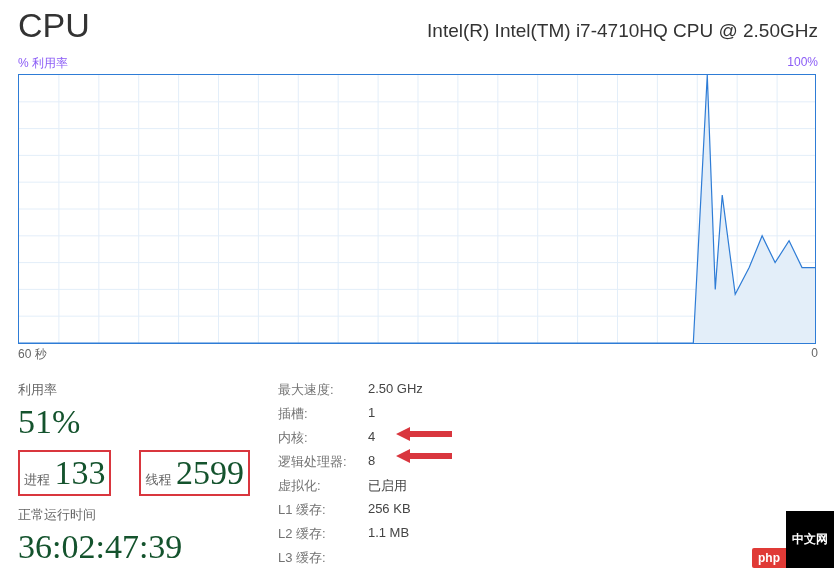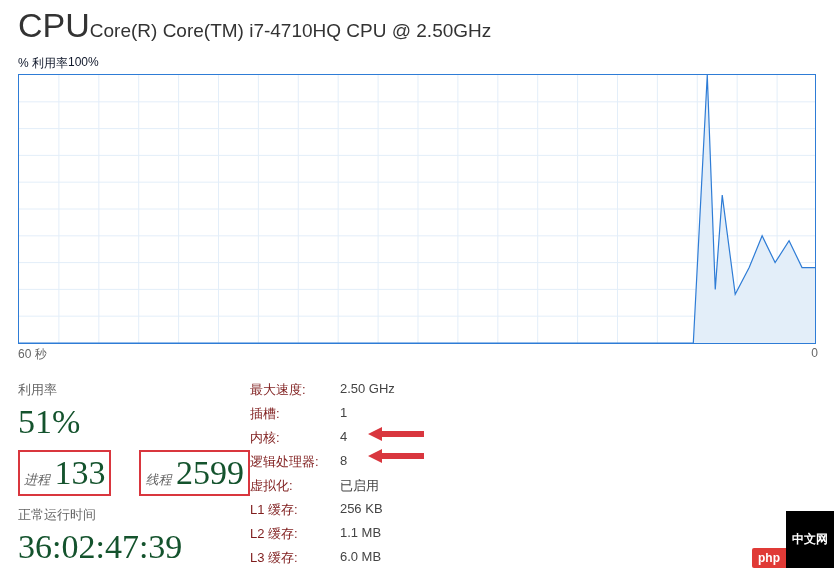--- a/index.html
+++ b/index.html
@@ -6,38 +6,39 @@
   body {
     font-family: "Segoe UI", "Microsoft YaHei", Arial, sans-serif;
     background: #fff;
     width: 836px;
     height: 574px;
     position: relative;
     color: #333;
   }
   .header {
     display: flex;
-    justify-content: flex-start;
+    justify-content: space-between;
     align-items: baseline;
     padding: 6px 18px 0 18px;
   }
   .title {
     font-size: 34px;
     font-weight: 400;
     color: #333;
   }
   .cpu-name {
     font-size: 19px;
     color: #333;
   }
   .chart-header {
     display: flex;
+    justify-content: space-between;
     padding: 10px 18px 2px 18px;
     font-size: 12px;
-    color: #0f172a;
+    color: #8b5cf6;
   }
   .chart-container {
     margin: 0 18px;
     position: relative;
   }
   .chart {
     display: block;
     width: 798px;
     height: 270px;
     border: 1px solid #2e7cd6;
@@ -45,20 +46,21 @@
   .chart-footer {
     display: flex;
     justify-content: space-between;
     padding: 2px 18px 0 18px;
     font-size: 12px;
     color: #666;
   }
   .stats {
     display: flex;
     padding: 18px 22px 0 18px;
+    gap: 28px;
     align-items: flex-start;
   }
   .left-col {
     display: flex;
     flex-direction: column;
     gap: 10px;
   }
   .big-row {
     display: flex;
     gap: 28px;
@@ -77,30 +79,30 @@
     font-weight: 400;
     color: #14532d;
     line-height: 1.1;
     font-family: Liberation Serif, serif;
   }
   .highlight {
     border: 2px solid #d9363e;
     padding: 2px 4px;
     display: inline-block;
   }
-  .highlight .stat-label { margin-bottom: 4px; font-style: italic; }
+  .highlight .stat-label { margin-bottom: 4px; }
   .right-col {
     display: grid;
     grid-template-columns: 90px 120px;
     row-gap: 6px;
     font-size: 13px;
     color: #666;
     position: relative;
   }
-  .rc-label { color: #7f1d1d; }
+  .rc-label { color: #737373; }
   .rc-value { color: #444; }
   .arrow {
     position: absolute;
     width: 56px;
     height: 14px;
   }
   .arrow svg { display:block; }
   .watermark {
     position: absolute;
     right: 2px;
@@ -121,21 +123,21 @@
     background: #000;
     color: #fff;
     padding: 20px 6px;
   }
 </style>
 </head>
 <body>
 
 <div class="header">
   <div class="title">CPU</div>
-  <div class="cpu-name">Core(R) Core(TM) i7-4710HQ CPU @ 2.50GHz</div>
+  <div class="cpu-name">Intel(R) Intel(TM) i7-4710HQ CPU @ 2.50GHz</div>
 </div>
 
 <div class="chart-header">
   <span>% 利用率</span>
   <span>100%</span>
 </div>
 
 <div class="chart-container">
   <svg class="chart" viewBox="0 0 798 270" preserveAspectRatio="none">
 
@@ -213,21 +215,20 @@
     <span class="rc-value">4</span>
     <span class="rc-label">逻辑处理器:</span>
     <span class="rc-value">8</span>
     <span class="rc-label">虚拟化:</span>
     <span class="rc-value">已启用</span>
     <span class="rc-label">L1 缓存:</span>
     <span class="rc-value">256 KB</span>
     <span class="rc-label">L2 缓存:</span>
     <span class="rc-value">1.1 MB</span>
     <span class="rc-label">L3 缓存:</span>
-    <span class="rc-value">6.0 MB</span>
 
     <div class="arrow" style="left:118px; top:46px;">
       <svg width="56" height="14">
           <polygon points="0,7 14,0 14,4 56,4 56,10 14,10 14,14" fill="#d9363e"></polygon>
         </svg>
     </div>
     <div class="arrow" style="left:118px; top:68px;">
       <svg width="56" height="14">
           <polygon points="0,7 14,0 14,4 56,4 56,10 14,10 14,14" fill="#d9363e"></polygon>
         </svg>

